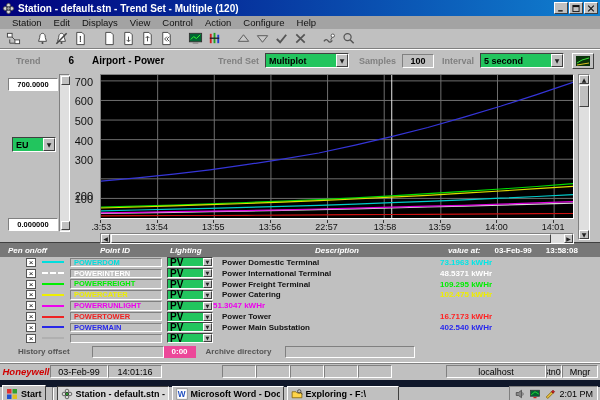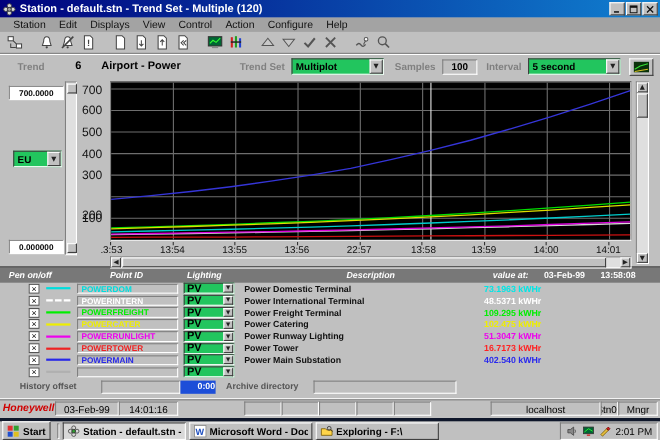--- a/index.html
+++ b/index.html
@@ -85,33 +85,33 @@
   .pv-combo .cv { font-size:10px; padding:0 2px; }
   .pv-combo .cbtn { width:9px; height:8px; font-size:5px; }
   .desc { width:218px; margin-left:9px; font-size:8px; font-weight:bold; color:#111;
           white-space:nowrap; overflow:hidden; flex:none; }
   .val { font-size:8px; font-weight:bold; white-space:nowrap; }
 
   
   .footer-row { height:16px; display:flex; align-items:center; font-size:8px; }
   .f-label { font-weight:bold; color:#555; }
   .f-input { height:12px; background:#c0c0c0; }
-  .f-clock { height:12px; width:32px; background:#1d4ed8; color:#fff; font-size:8px;
-             font-weight:bold; text-align:right; line-height:11px; }
+  .f-clock { height:12px; width:32px; background:#ec4899; color:#fff; font-size:8px;
+             font-weight:bold; text-align:center; line-height:11px; }
 
   
   .statusbar { height:17px; margin-top:3px; display:flex; align-items:center;
                border-top:1px solid #808080; box-shadow:0 -1px 0 #fff; padding:0 2px; font-size:9px; }
   .st-cell { height:13px; display:flex; align-items:center; justify-content:center;
              padding:0 3px; white-space:nowrap; overflow:hidden; }
   .brand { color:#d00000; font-weight:bold; font-style:italic; width:48px; font-size:9.5px; }
 
   
   .taskbar { position:absolute; left:0; bottom:0; width:600px; height:20px; background:#c0c0c0;
-             border-top:3px solid #0f172a; display:flex; align-items:center; padding:0 2px; }
+             border-top:7px solid #0f172a; display:flex; align-items:center; padding:0 2px; }
   .task-btn { height:16px; display:flex; align-items:center; font-size:9px; font-weight:bold;
               padding:0 3px; margin-right:3px; background:#c0c0c0; white-space:nowrap; overflow:hidden; }
   .task-btn svg { width:12px; height:12px; margin-right:3px; flex:none; }
   .task-btn.pressed { border-top:1px solid #404040; border-left:1px solid #404040;
                       border-right:1px solid #fff; border-bottom:1px solid #fff;
                       background:#d8d8d8; }
   .tray { margin-left:auto; height:16px; display:flex; align-items:center; padding:0 4px; font-size:9px; }
   .tray svg { width:12px; height:12px; margin-right:3px; }
 </style>
 </head>
@@ -438,21 +438,20 @@
           <span class="val" style="color: rgb(238, 238, 0);">102.475 kWHr</span>
         </div>
         <div class="trow">
           <span class="cb">×</span>
           <span class="pen" style="border-top: 2px solid rgb(238, 0, 238);"></span>
           <span class="pid-cell sunken" style="color: rgb(238, 0, 238);">POWERRUNLIGHT</span>
           <span class="combo deep-sunken pv-combo">
             <span class="cv">PV</span>
             <span class="cbtn raised">▼</span>
           </span>
-          <span class="desc">Power Runway Lighting</span>
           <span class="val" style="color: rgb(238, 0, 238);">51.3047 kWHr</span>
         </div>
         <div class="trow">
           <span class="cb">×</span>
           <span class="pen" style="border-top: 2px solid rgb(238, 34, 34);"></span>
           <span class="pid-cell sunken" style="color: rgb(238, 34, 34);">POWERTOWER</span>
           <span class="combo deep-sunken pv-combo">
             <span class="cv">PV</span>
             <span class="cbtn raised">▼</span>
           </span>

